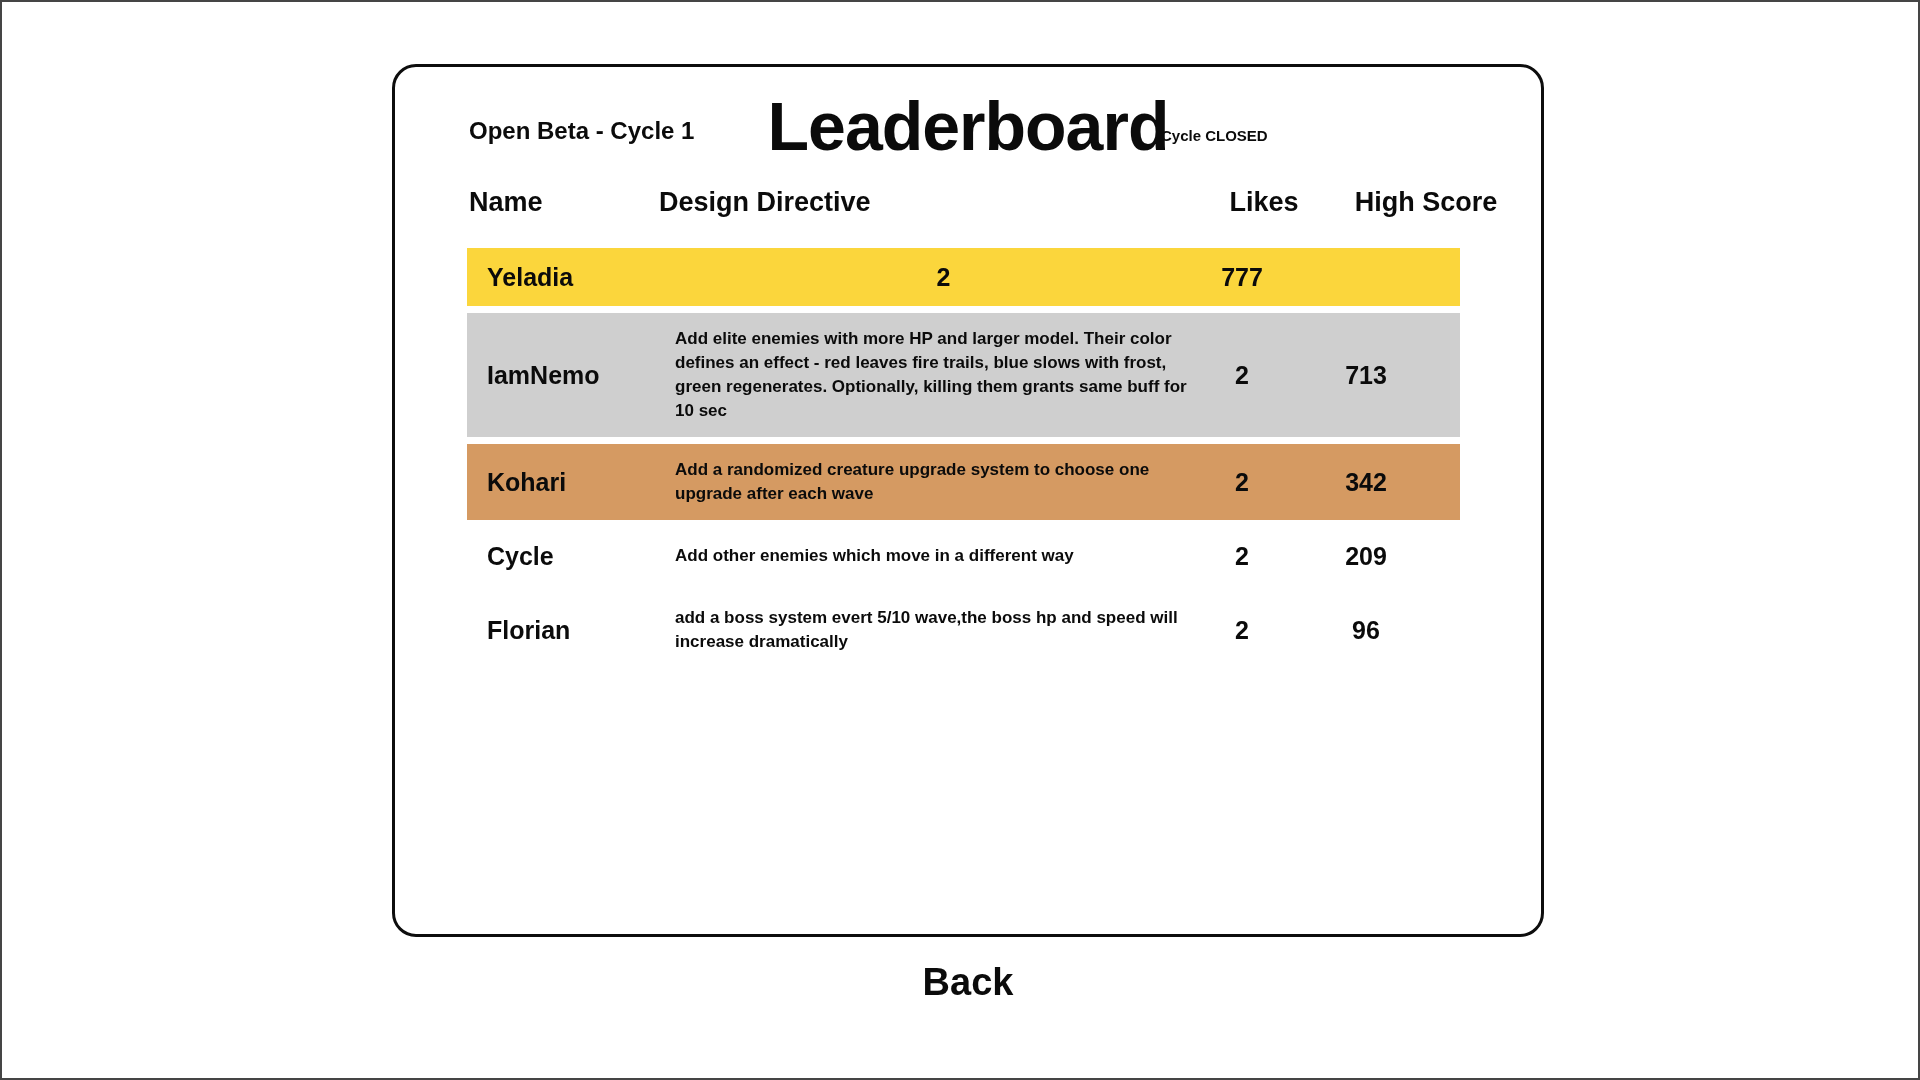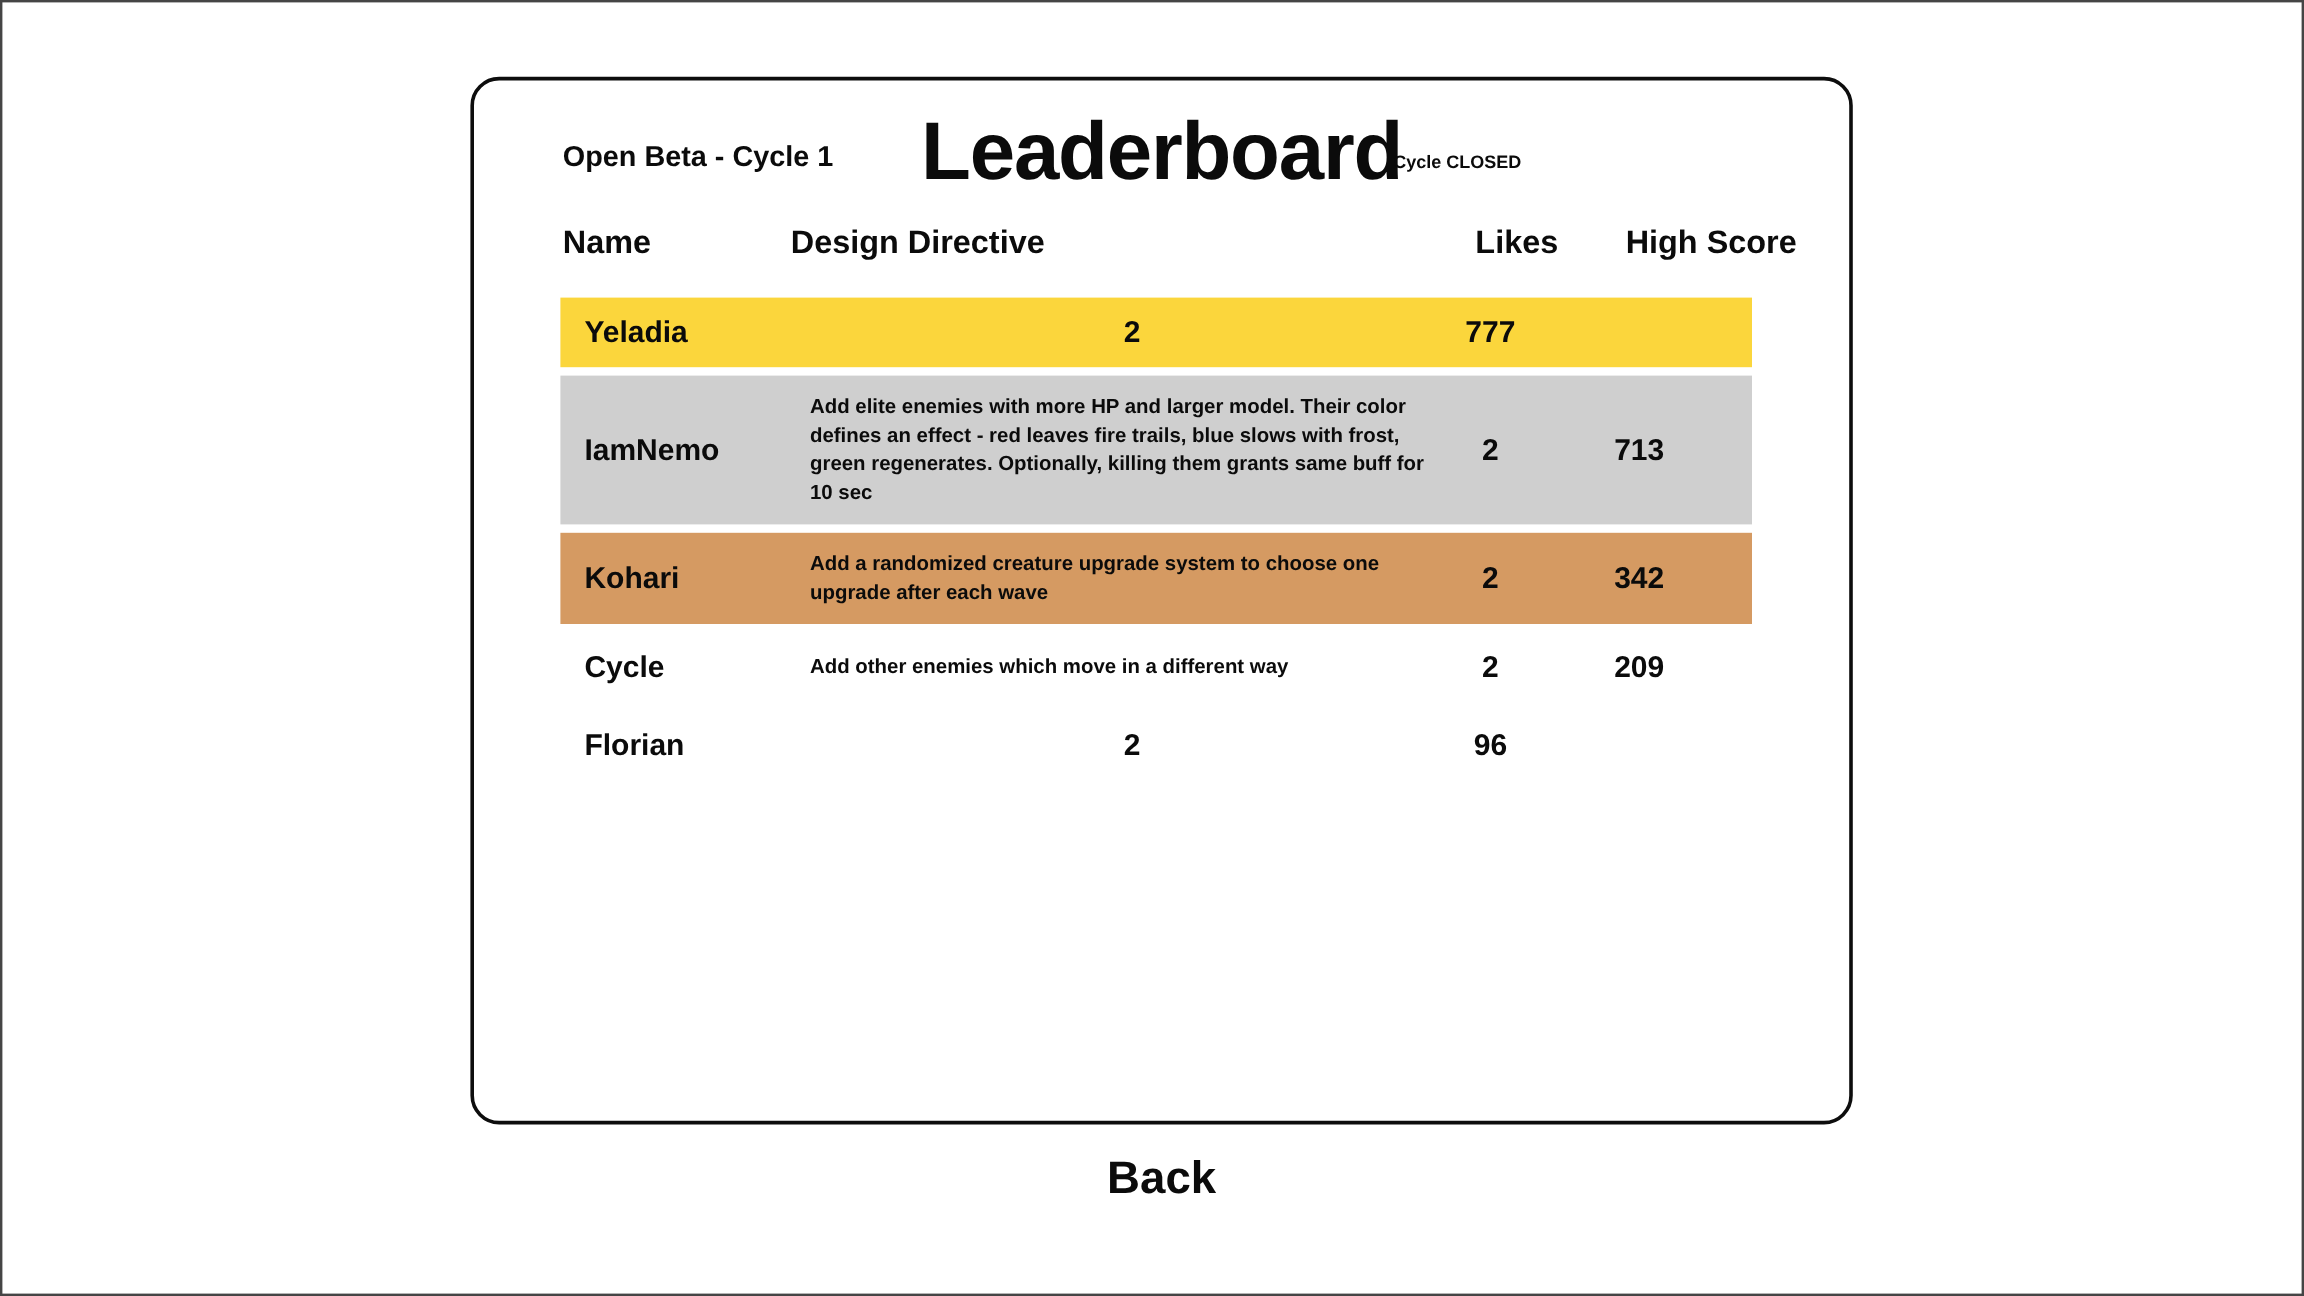--- a/index.html
+++ b/index.html
@@ -157,20 +157,21 @@
 
       <div class="row" style="background-color: transparent;">
         <div class="cell-name">Cycle</div>
         <div class="cell-directive">Add other enemies which move in a different way</div>
         <div class="cell-likes">2</div>
         <div class="cell-score">209</div>
       </div>
 
       <div class="row" style="background-color: transparent;">
         <div class="cell-name">Florian</div>
+        <div class="cell-directive">add a boss system evert 5/10 wave,the boss hp and speed will increase dramatically</div>
         <div class="cell-likes">2</div>
         <div class="cell-score">96</div>
       </div>
 
     </div>
   </div>
 
   <button class="back-button">Back</button>
 
 </div>

